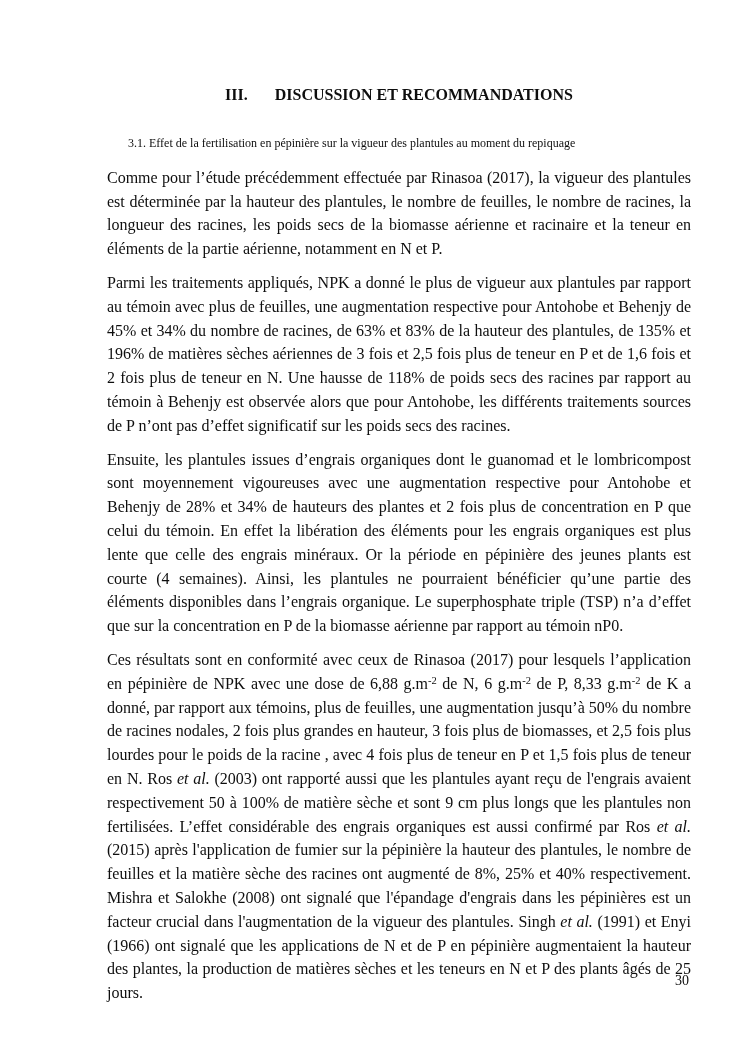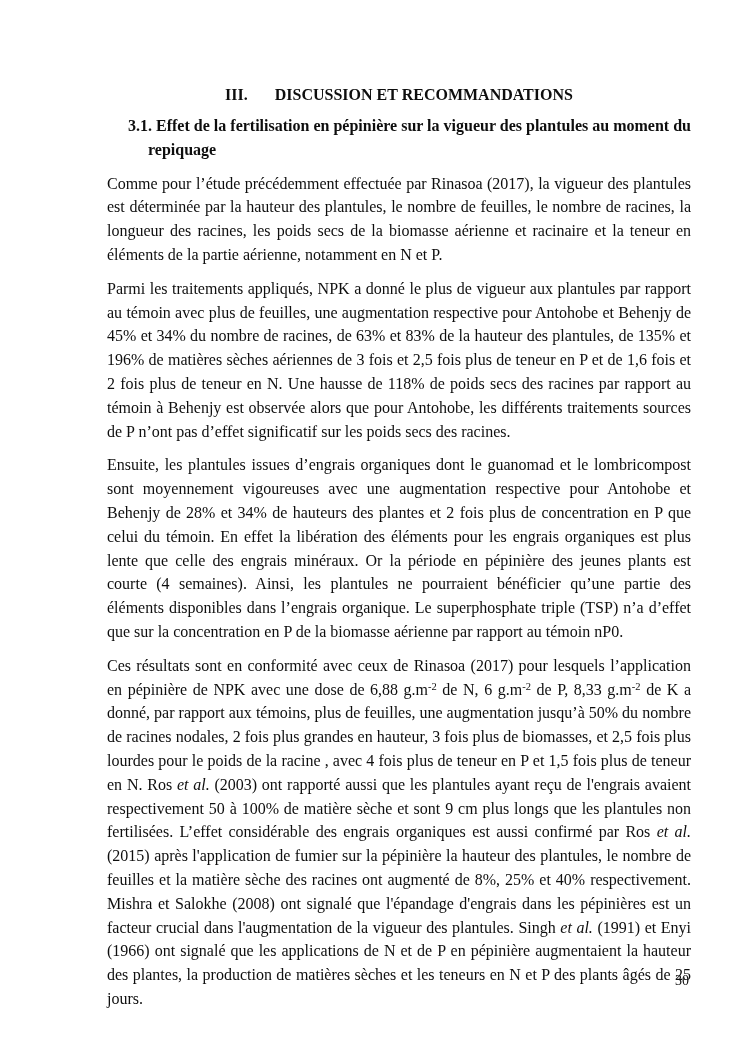--- a/index.html
+++ b/index.html
@@ -29,24 +29,24 @@
     text-align: center;
     margin: 0;
     line-height: 20px;
     white-space: nowrap;
   }
   .tab-gap {
     display: inline-block;
     width: 27px;
   }
   .subsection-title {
-    font-size: 16px;
-    font-weight: bold;
+    font-size: 12px;
+    font-weight: normal;
     text-align: justify;
-    margin: 9px 0 0 0;
+    margin: 27px 0 0 0;
     padding-left: 41px;
     text-indent: -20px;
     line-height: 23.8px;
   }
   .body-para {
     font-size: 16px;
     text-align: justify;
     line-height: 23.8px;
     margin: 10px 0 0 0;
   }

